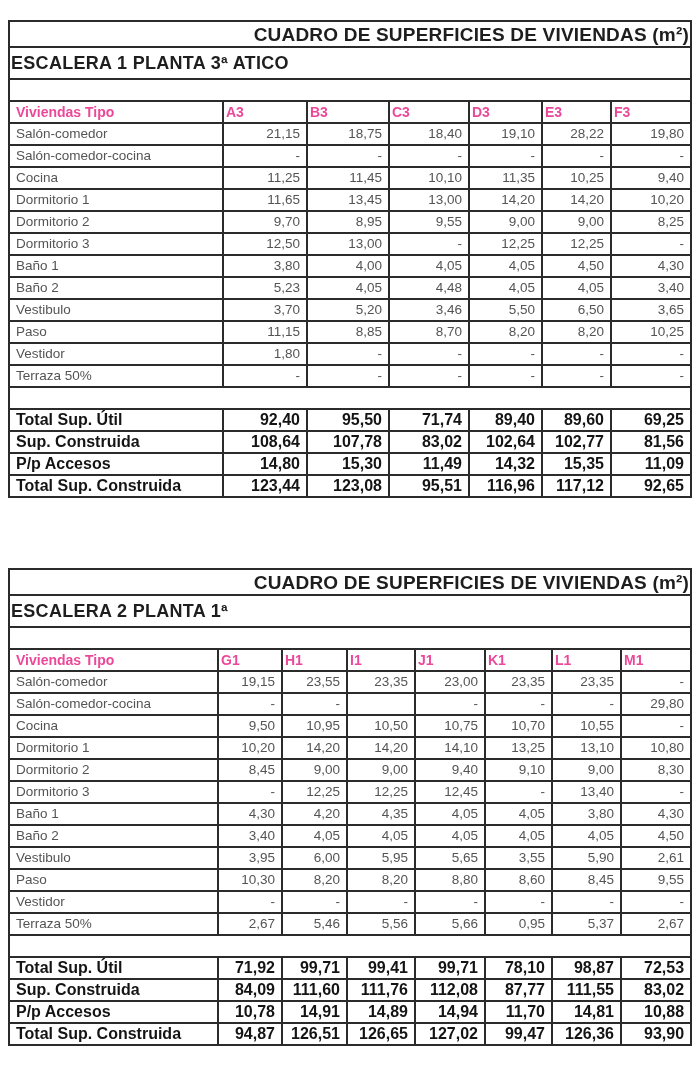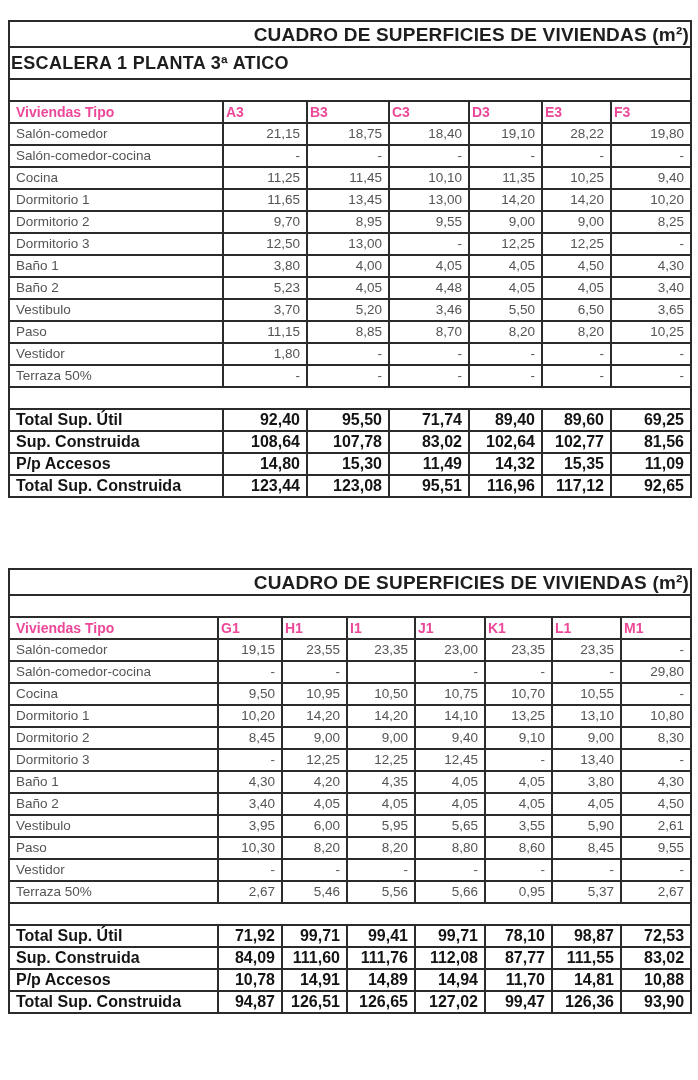--- a/index.html
+++ b/index.html
@@ -276,20 +276,23 @@
         <col style="width:68px">
         <col style="width:70px">
         <col style="width:67px">
         <col style="width:69px">
         <col style="width:70px">
       </colgroup>
       <tbody>
         <tr class="title-row">
           <td colspan="8">CUADRO DE SUPERFICIES DE VIVIENDAS (m²)</td>
         </tr>
+        <tr class="subtitle-row">
+          <td colspan="8">ESCALERA 2 PLANTA 1ª</td>
+        </tr>
         <tr class="gap-row">
           <td colspan="8"></td>
         </tr>
       <tr class="header-row">
             <td class="label-cell">Viviendas Tipo</td>
             <td class="value-cell">G1</td>
             <td class="value-cell">H1</td>
             <td class="value-cell">I1</td>
             <td class="value-cell">J1</td>
             <td class="value-cell">K1</td>

